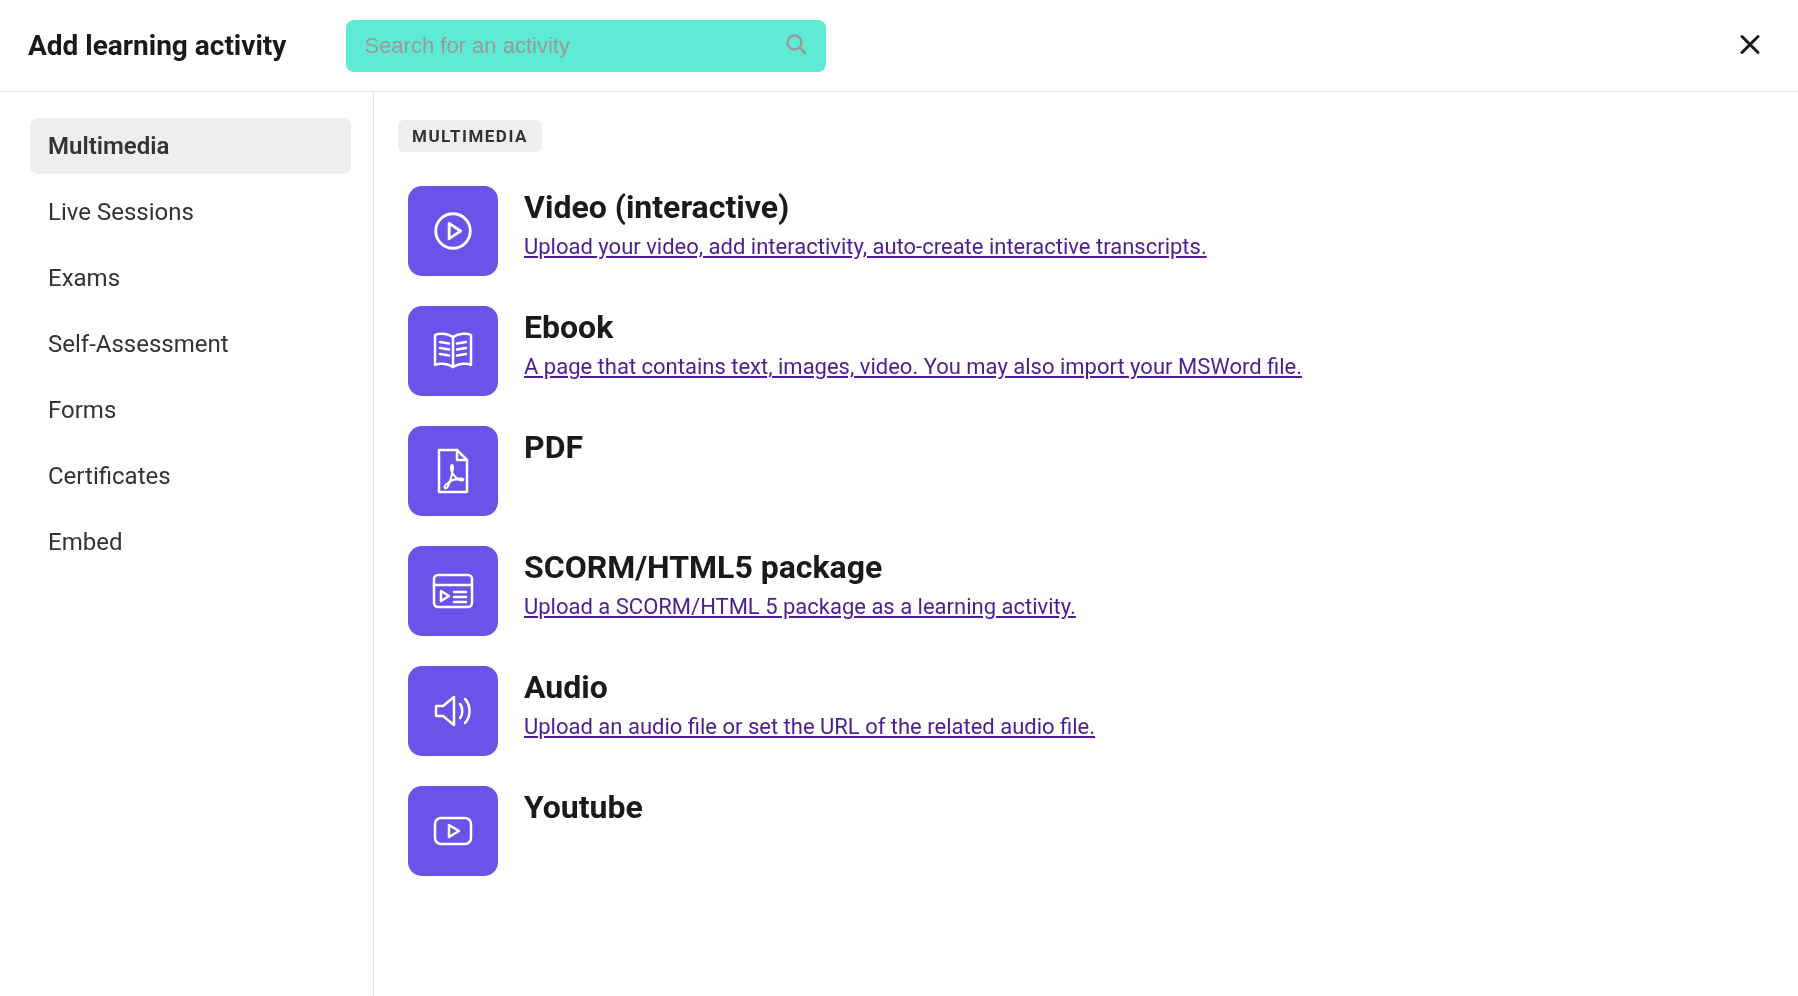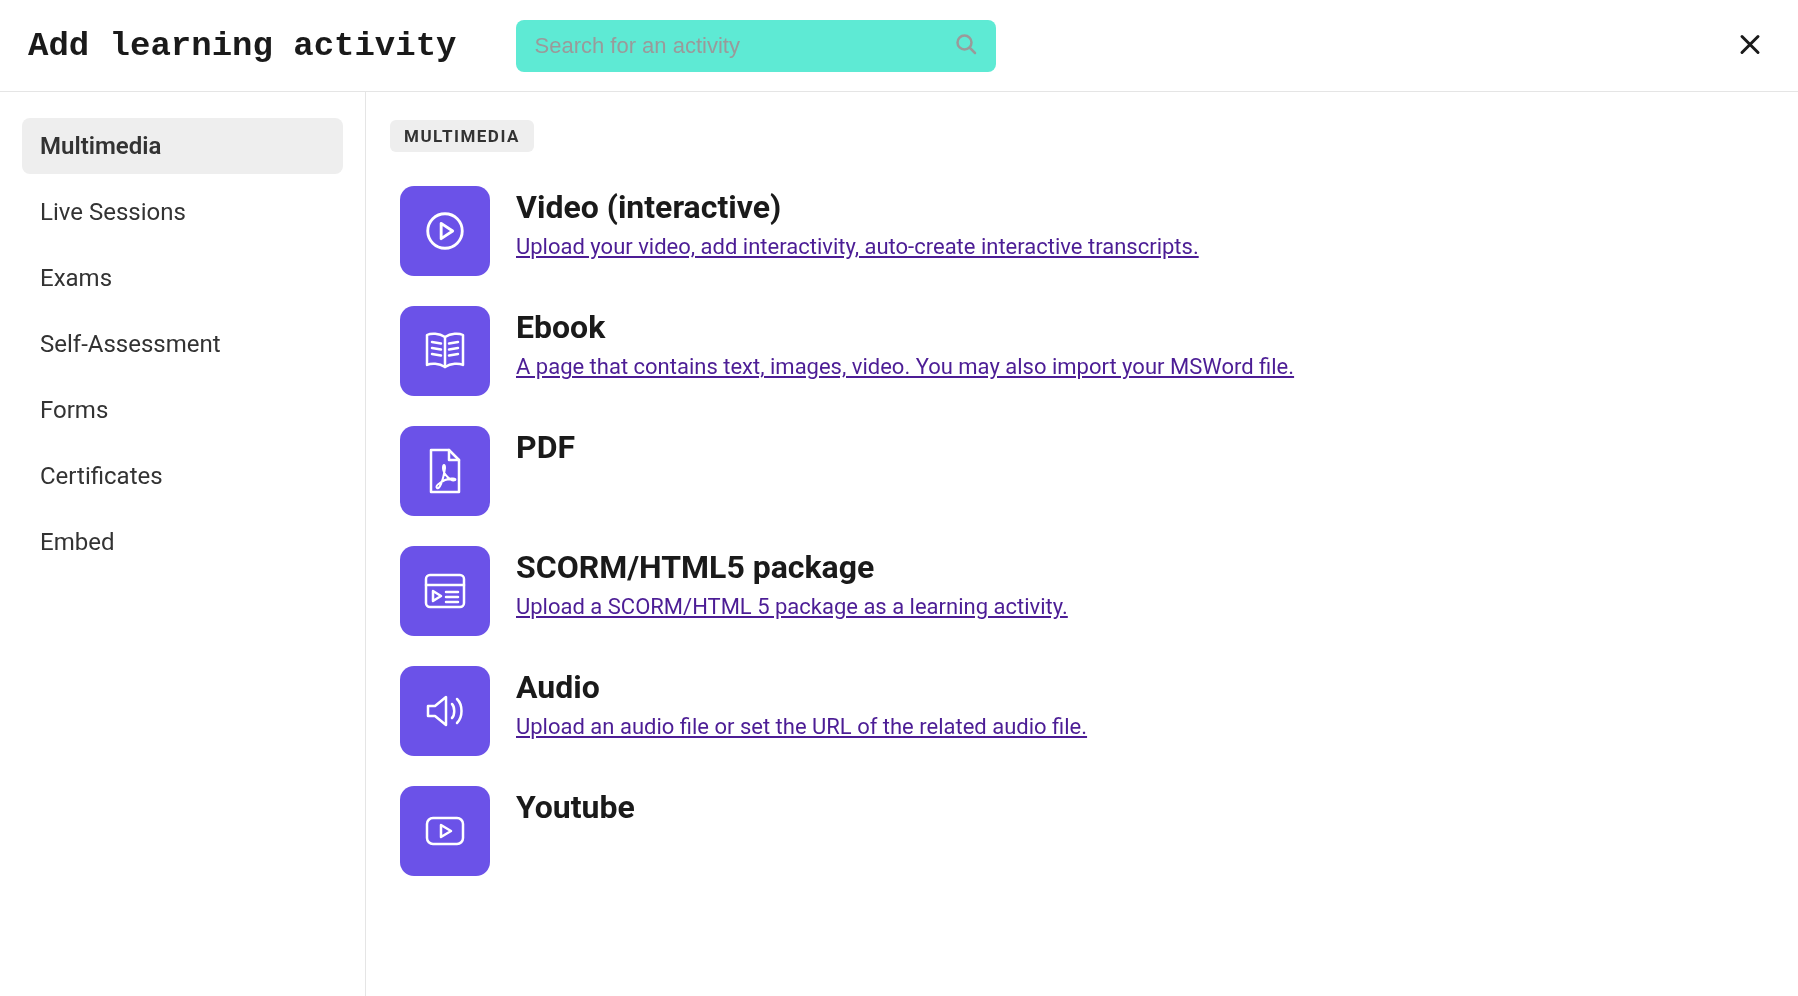--- a/index.html
+++ b/index.html
@@ -14,25 +14,24 @@
     .header {
       display: flex;
       align-items: center;
       padding: 20px 28px 20px 28px;
       border-bottom: 1px solid #e5e5e5;
       gap: 60px;
       position: relative;
       height: 92px;
     }
     .title {
-      font-size: 34px;
+      font-size: 28px;
       font-weight: 700;
       color: #1a1a1a;
       white-space: nowrap;
-      font-family: Liberation Mono, monospace;
     }
     .search-wrap {
       flex: 0 0 auto;
       width: 480px;
       position: relative;
     }
     .search-input {
       width: 100%;
       height: 52px;
       border: none;
@@ -59,20 +58,21 @@
       transform: translateY(-50%);
       background: none;
       border: none;
       cursor: pointer;
       padding: 8px;
       color: #1a1a1a;
     }
     .body {
       display: flex;
       height: calc(100% - 92px);
+      padding-left: 8px;
     }
     .sidebar {
       width: 366px;
       border-right: 1px solid #e5e5e5;
       padding: 26px 22px 26px 22px;
       flex-shrink: 0;
     }
     .sidebar-item {
       padding: 14px 18px;
       font-size: 24px;

